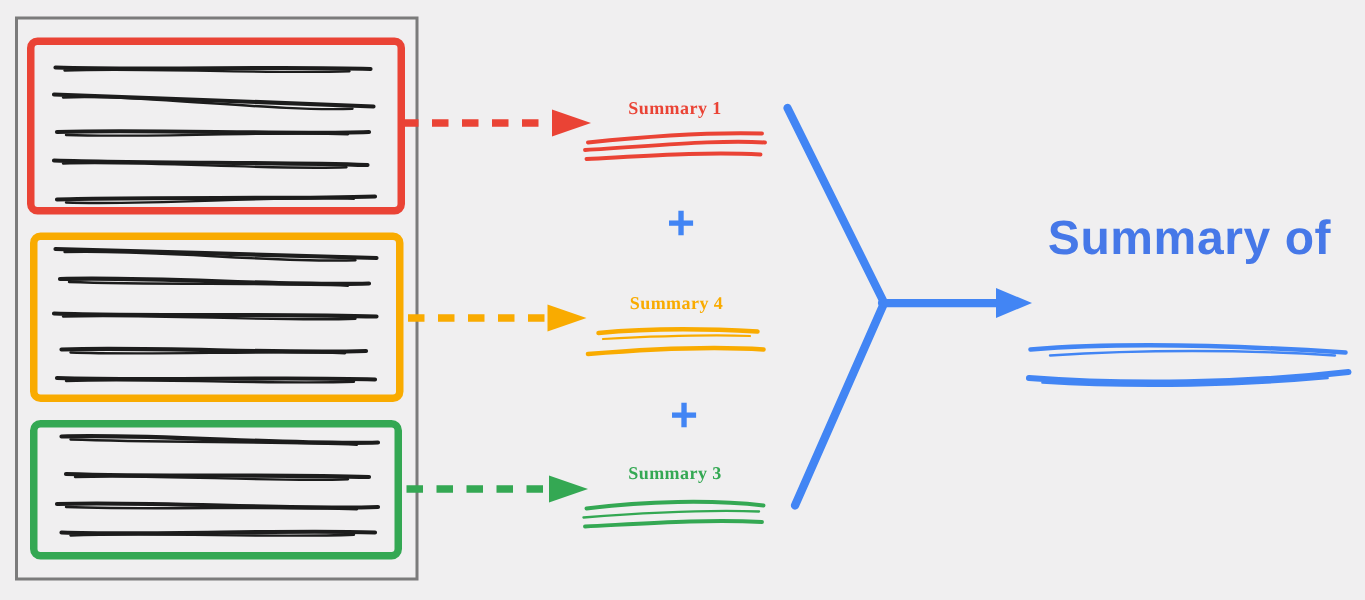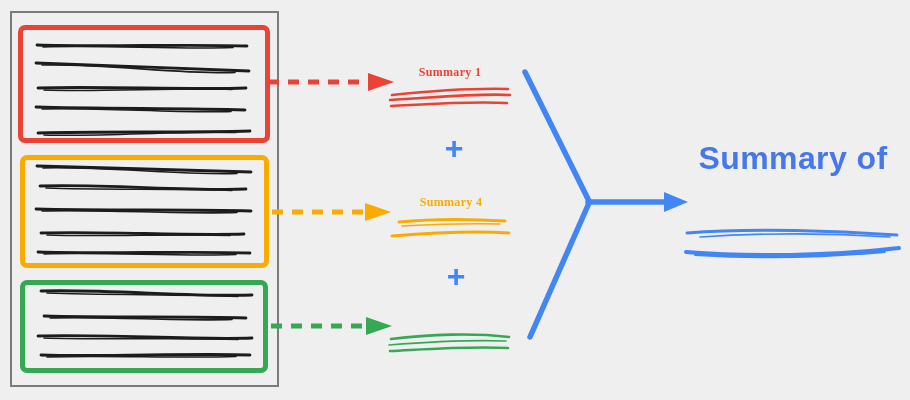--- a/index.html
+++ b/index.html
@@ -121,18 +121,19 @@
       <path class="scrib st-blue" stroke-width="1.6" d="M700 237 C760 233 830 233 890 237"></path>
       <path class="scrib st-blue" stroke-width="4" d="M686 252 C750 257 830 256 899 248"></path>
       <path class="scrib st-blue" stroke-width="1.8" d="M695 255 C760 259 830 257 885 252"></path>
     </g>
   </svg>
 
   <div class="label s1">Summary 1</div>
   <div class="plus p1">+</div>
   <div class="label s2">Summary 4</div>
   <div class="plus p2">+</div>
+  <div class="label s3">Summary 3</div>
 
   <div class="result">
     <div>Summary of</div>
   </div>
 
 </div>
 
 </body></html>

